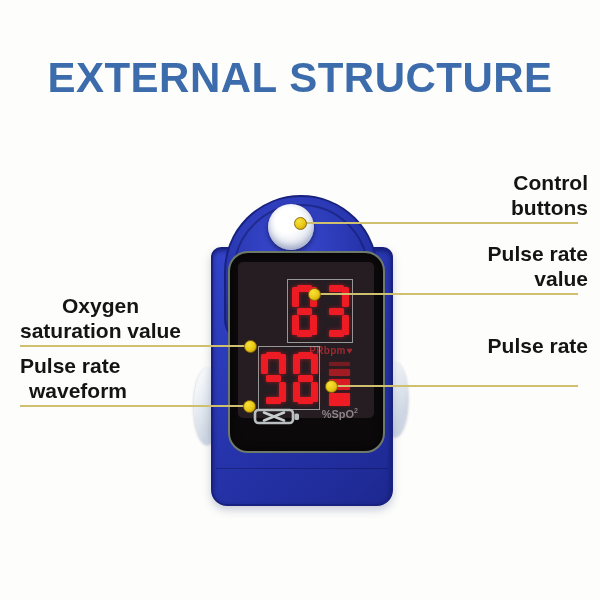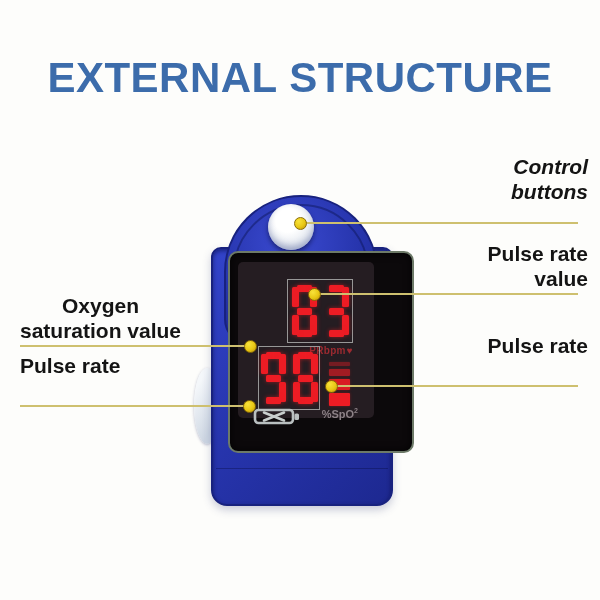--- a/index.html
+++ b/index.html
@@ -46,22 +46,22 @@
   .device-dome{position:absolute;left:224px;top:195px;width:154px;height:150px;z-index:3;
     background:radial-gradient(circle at 42% 32%,#3b4bd2 0%,#2634ac 55%,#1b2589 100%);
     border:2px solid var(--device-blue-dark);border-radius:78px 78px 26px 26px;box-sizing:border-box;}
   .device-dome::after{content:"";position:absolute;inset:7px 7px 2px 7px;border-radius:70px 70px 20px 20px;
     border:2px solid rgba(8,14,70,.4);}
 
   .control-button{position:absolute;left:268px;top:204px;width:46px;height:46px;border-radius:50%;z-index:4;
     background:radial-gradient(circle at 42% 35%,#ffffff 30%,#e8ecf2 60%,#c6cfdd 100%);
     box-shadow:0 3px 5px rgba(5,10,50,.55), inset 0 -4px 6px rgba(90,105,160,.45);}
 
-  .panel{position:absolute;left:228px;top:251px;width:186px;height:202px;z-index:5;
-    background:#0c090b;border:2px solid #6d7a68;border-radius:10px;box-sizing:border-box;
+  .panel{position:absolute;left:228px;top:251px;width:157px;height:202px;z-index:5;
+    background:#0c090b;border:2px solid #6d7a68;border-radius:20px;box-sizing:border-box;
     box-shadow:inset 0 0 8px rgba(0,0,0,.8);}
   .screen{position:absolute;left:8px;top:9px;width:136px;height:156px;background:#251d22;border-radius:5px;}
 
   .digit-box{position:absolute;border:1px solid #979797;box-sizing:border-box;
     display:flex;align-items:center;justify-content:center;}
   .pr-box{left:49px;top:17px;width:66px;height:64px;}
   .spo2-box{left:20px;top:84px;width:62px;height:64px;}
 
   .sseg-row{display:flex;gap:7px;}
   .sseg{position:relative;width:25px;height:52px;display:inline-block;}
@@ -182,33 +182,34 @@
   <div class="ann-line" style="left:332px;top:385px;width:246px;"></div>
   <div class="ann-line" style="left:20px;top:345px;width:231px;"></div>
   <div class="ann-line" style="left:20px;top:405px;width:230px;"></div>
 
   <span class="dot" style="left:294px;top:217px;"></span>
   <span class="dot" style="left:308px;top:288px;"></span>
   <span class="dot" style="left:325px;top:380px;"></span>
   <span class="dot" style="left:244px;top:340px;"></span>
   <span class="dot" style="left:243px;top:400px;"></span>
 
-  <div class="label right" style="top:154px;font-style:italic;">
+  <div class="label right" style="top:170px;">
     <span>Control</span>
     <span>buttons</span>
   </div>
   <div class="label right" style="top:241px;">
     <span>Pulse rate</span>
     <span>value</span>
   </div>
   <div class="label right" style="top:333px;">
     <span>Pulse rate</span>
   </div>
 
   <div class="label left" style="top:293px;text-align:center;">
     <span>Oxygen</span>
     <span>saturation value</span>
   </div>
   <div class="label left" style="top:353px;">
     <span>Pulse rate</span>
+    <span class="indent">waveform</span>
   </div>
 
 </div>
 
 </body></html>

